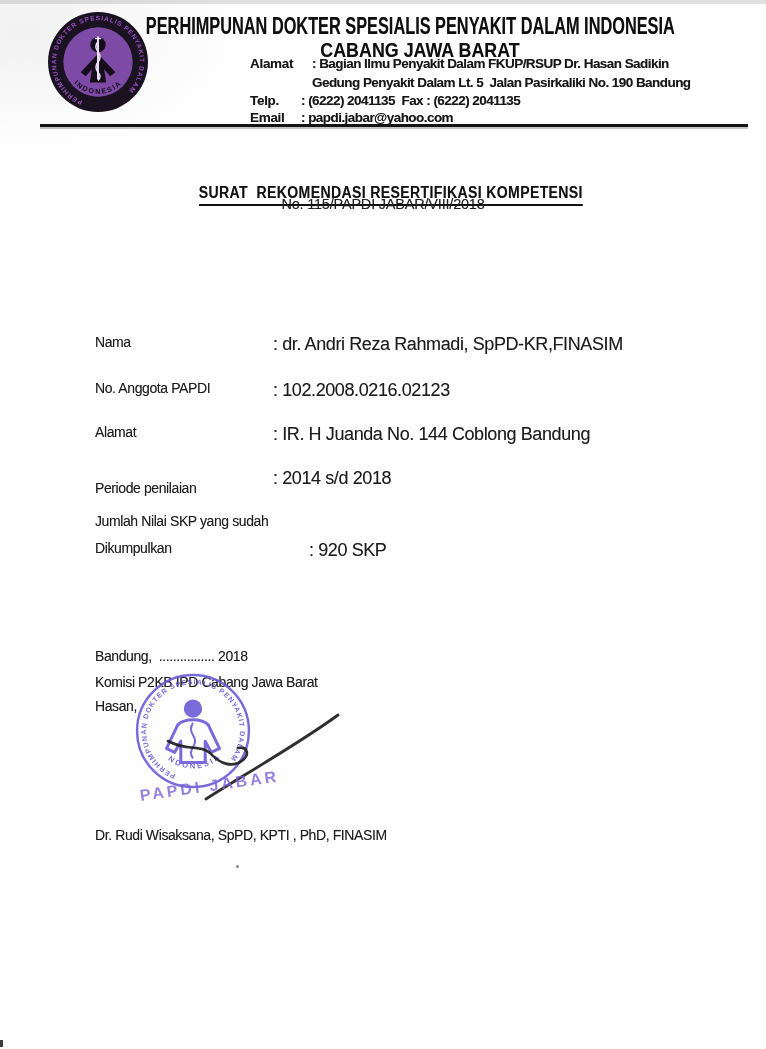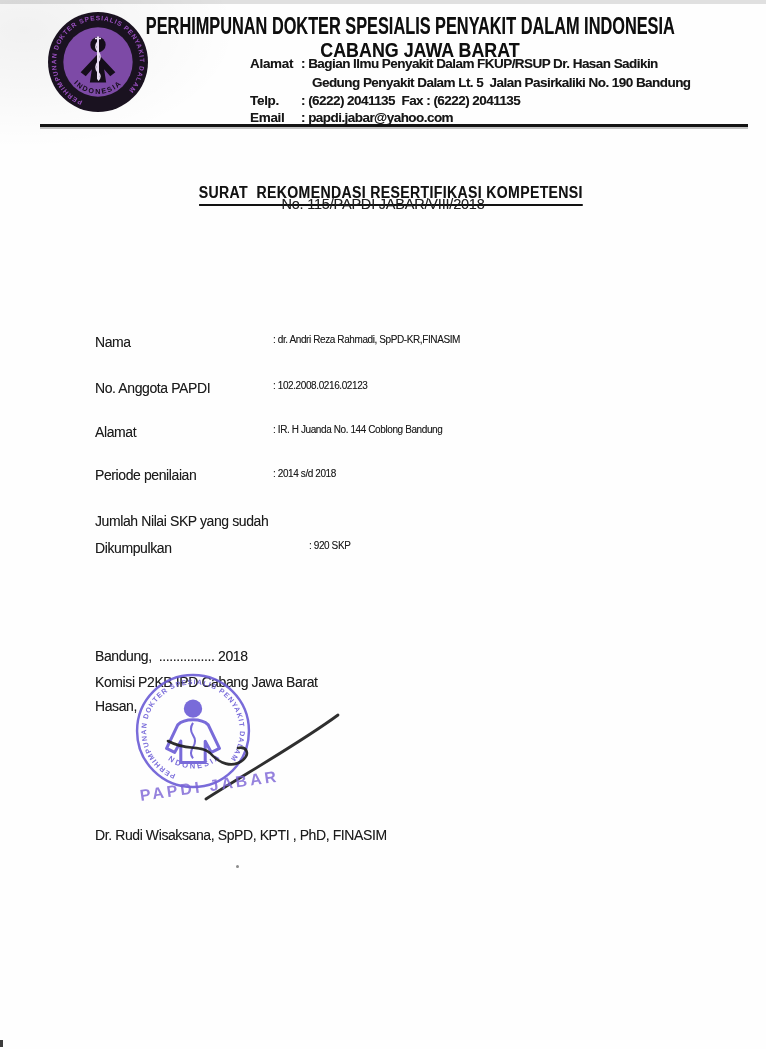--- a/index.html
+++ b/index.html
@@ -27,21 +27,21 @@
   .contact-val{font-size:13.5px;font-weight:bold;letter-spacing:-.55px;color:#161616;}
   .rule{position:absolute;left:40px;width:708px;top:124px;height:3px;background:#141414;
         box-shadow:0 2px 0 rgba(20,20,20,.25);}
   
   .title-wrap{left:0;width:766px;top:166px;text-align:center;transform:scaleX(.88);transform-origin:center;}
   .title-inner{display:inline-block;font-size:16px;font-weight:bold;letter-spacing:.4px;
                color:#121212;border-bottom:2px solid #121212;padding-bottom:2px;white-space:pre;}
   .subtitle{left:0;width:766px;top:196px;text-align:center;font-size:14.5px;letter-spacing:-.2px;}
   .body-line{font-size:14px;letter-spacing:-.45px;color:#1c1c1c;}
   .f-label{font-size:14px;letter-spacing:-.4px;color:#1c1c1c;}
-  .f-value{font-size:10px;letter-spacing:-.4px;color:#1c1c1c;}
+  .f-value{font-size:18px;letter-spacing:-.4px;color:#1c1c1c;}
   
   .close-line{font-size:14px;letter-spacing:-.4px;color:#1c1c1c;}
   .stamp{position:absolute;left:133px;top:671px;width:120px;height:120px;opacity:.9;}
   .stamp-caption{
     position:absolute;left:140px;top:787px;
     font-size:16px;font-weight:bold;letter-spacing:3px;
     color:#7b63d6;opacity:.8;transform:rotate(-8deg);transform-origin:left center;
     white-space:pre;
   }
   .signature{position:absolute;left:90px;top:655px;width:280px;height:170px;}
@@ -81,21 +81,21 @@
       <circle cx="50" cy="33" r="7.5" fill="#150d1a"></circle>
       <path d="M50,42 L33,60 L38,64 L44,57 L42,70 L58,70 L56,57 L62,64 L67,60 Z" fill="#150d1a"></path>
       <path d="M50,25 L50,67" stroke="#e8ddf2" stroke-width="2"></path>
       <path d="M47,27 L53,27 M50,30 q-4,5 0,10 q4,5 0,10 q-4,5 0,10 q4,4 0,8" stroke="#e8ddf2" stroke-width="1.5" fill="none"></path>
     </svg>
 
     <div class="t org-name">PERHIMPUNAN DOKTER SPESIALIS PENYAKIT DALAM INDONESIA</div>
     <div class="t branch">CABANG JAWA BARAT</div>
 
     <div class="t contact-label" style="left:250px;top:56px;">Alamat</div>
-    <div class="t contact-val" style="left:301px;top:56px;text-align:center;">: Bagian Ilmu Penyakit Dalam FKUP/RSUP Dr. Hasan Sadikin</div>
+    <div class="t contact-val" style="left:312px;top:56px;text-align:center;">: Bagian Ilmu Penyakit Dalam FKUP/RSUP Dr. Hasan Sadikin</div>
     <div class="t contact-val" style="left:312px;top:75px;">Gedung Penyakit Dalam Lt. 5  Jalan Pasirkaliki No. 190 Bandung</div>
     <div class="t contact-label" style="left:250px;top:93px;">Telp.</div>
     <div class="t contact-val" style="left:301px;top:93px;">: (6222) 2041135  Fax : (6222) 2041135</div>
     <div class="t contact-label" style="left:250px;top:110px;">Email</div>
     <div class="t contact-val" style="left:301px;top:110px;">: papdi.jabar@yahoo.com</div>
 
     <div class="rule"></div>
   </div>
 
   <div class="t title-wrap">
@@ -107,21 +107,21 @@
   <div>
     <div class="t f-label" style="left:95px;top:334px;">Nama</div>
     <div class="t f-value" style="left:273px;top:334px;">: dr. Andri Reza Rahmadi, SpPD-KR,FINASIM</div>
 
     <div class="t f-label" style="left:95px;top:380px;">No. Anggota PAPDI</div>
     <div class="t f-value" style="left:273px;top:380px;">: 102.2008.0216.02123</div>
 
     <div class="t f-label" style="left:95px;top:424px;">Alamat</div>
     <div class="t f-value" style="left:273px;top:424px;">: IR. H Juanda No. 144 Coblong Bandung</div>
 
-    <div class="t f-label" style="left:95px;top:467px;text-align:center;">Periode penilaian</div>
+    <div class="t f-label" style="left:95px;top:480px;text-align:center;">Periode penilaian</div>
     <div class="t f-value" style="left:273px;top:468px;">: 2014 s/d 2018</div>
 
     <div class="t f-label" style="left:95px;top:513px;">Jumlah Nilai SKP yang sudah</div>
 
     <div class="t f-label" style="left:95px;top:540px;">Dikumpulkan</div>
     <div class="t f-value" style="left:273px;top:540px;margin-left:36px;">: 920 SKP</div>
   </div>
 
 
   <div class="t close-line" style="left:95px;top:648px;">Bandung,  ................ 2018</div>

